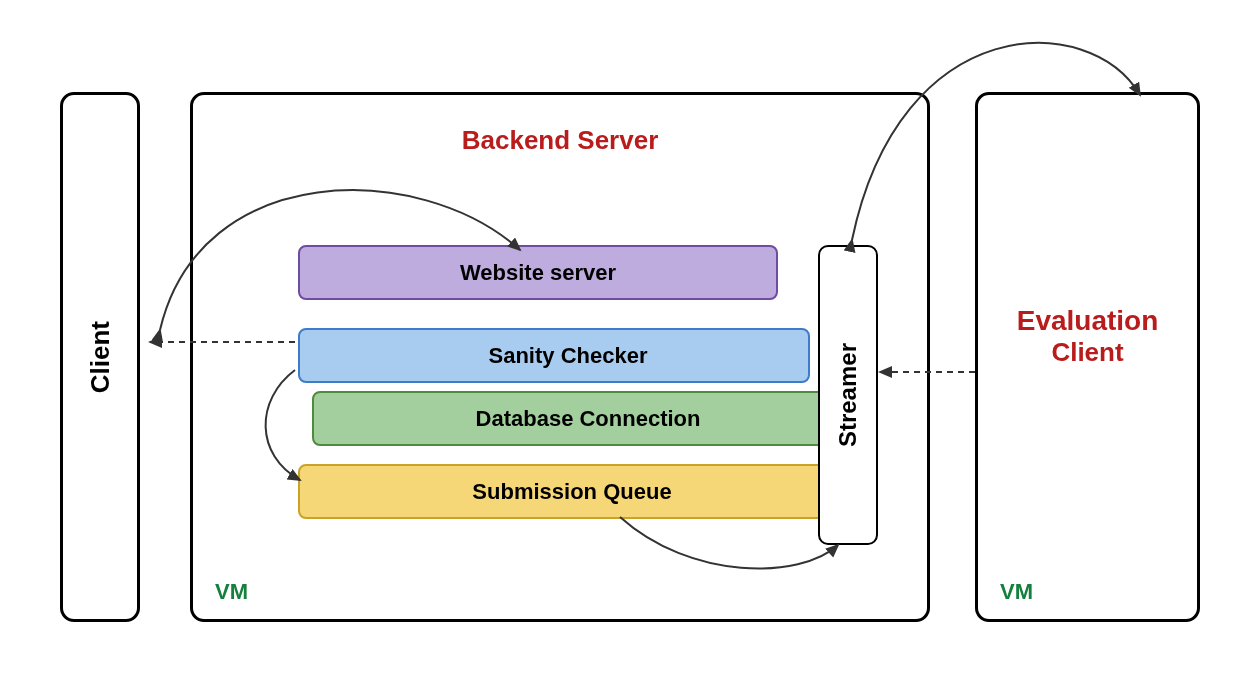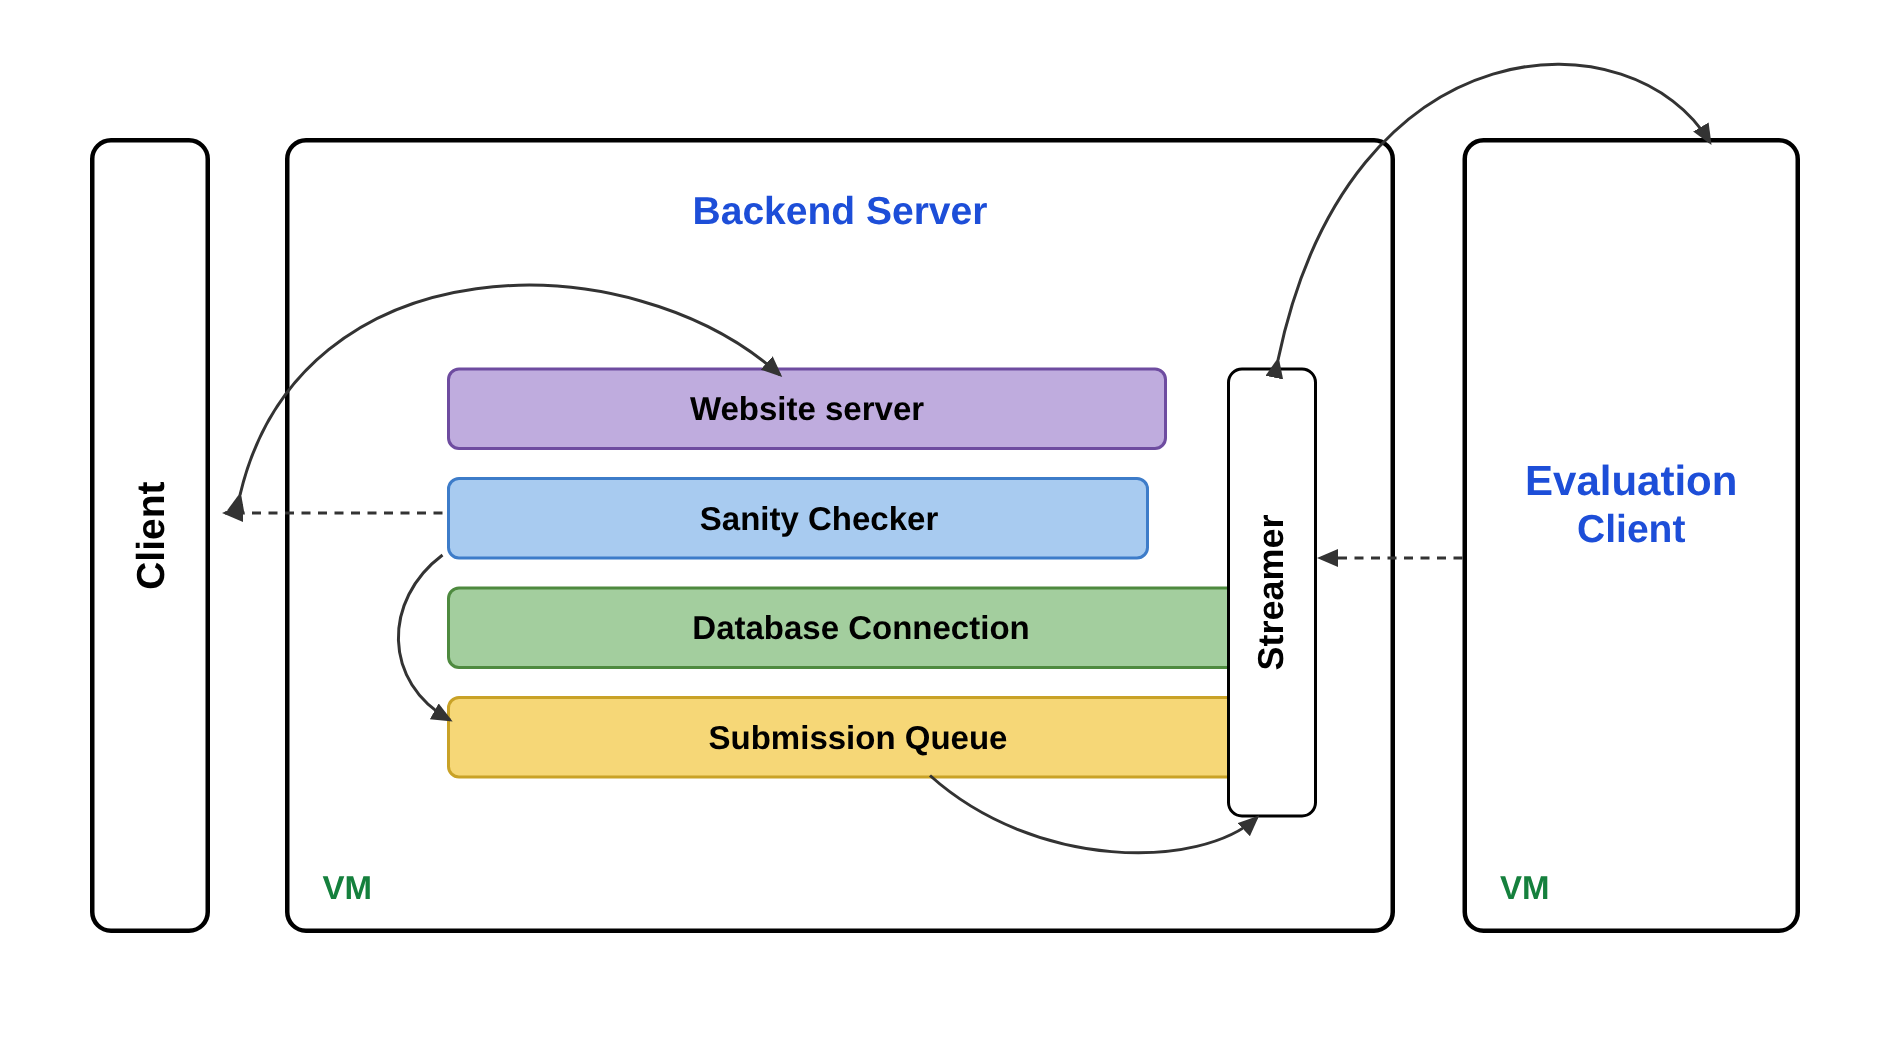--- a/index.html
+++ b/index.html
@@ -25,21 +25,21 @@
   }
   .vm-label {
     position: absolute;
     font-weight: 700;
     font-size: 22px;
     color: #15803d;
   }
   .title {
     font-weight: 800;
     font-size: 26px;
-    color: #1d4ed8;
+    color: #b91c1c;
     text-align: center;
   }
   .vtext {
     writing-mode: vertical-rl;
     transform: rotate(180deg);
     font-weight: 800;
     font-size: 26px;
     color: #000;
   }
   .vtext2 {
@@ -88,24 +88,24 @@
   <div class="box" style="left:60px; top:92px; width:80px; height:530px; display:flex; align-items:center; justify-content:center;">
     <span class="vtext">Client</span>
   </div>
 
   <div class="box" style="left:190px; top:92px; width:740px; height:530px;">
     <div class="title" style="position:absolute; left:0; right:0; top:30px;">Backend Server</div>
 
     <div class="component purple" style="left:105px; top:150px; width:480px; height:55px;">
       <span>Website server</span>
     </div>
-    <div class="component blue" style="left:105px; top:223px; width:468px; height:55px;padding-left:28px;">
+    <div class="component blue" style="left:105px; top:233px; width:512px; height:55px;padding-left:28px;">
       <span>Sanity Checker</span>
     </div>
-    <div class="component green" style="left:105px; top:296px; width:552px; height:55px;">
+    <div class="component green" style="left:119px; top:296px; width:552px; height:55px;">
       <span>Database Connection</span>
     </div>
     <div class="component yellow" style="left:105px; top:369px; width:548px; height:55px;">
       <span>Submission Queue</span>
     </div>
 
     <div class="streamer" style="left:625px; top:150px; width:60px; height:300px;">
       <span class="vtext2">Streamer</span>
     </div>
 

